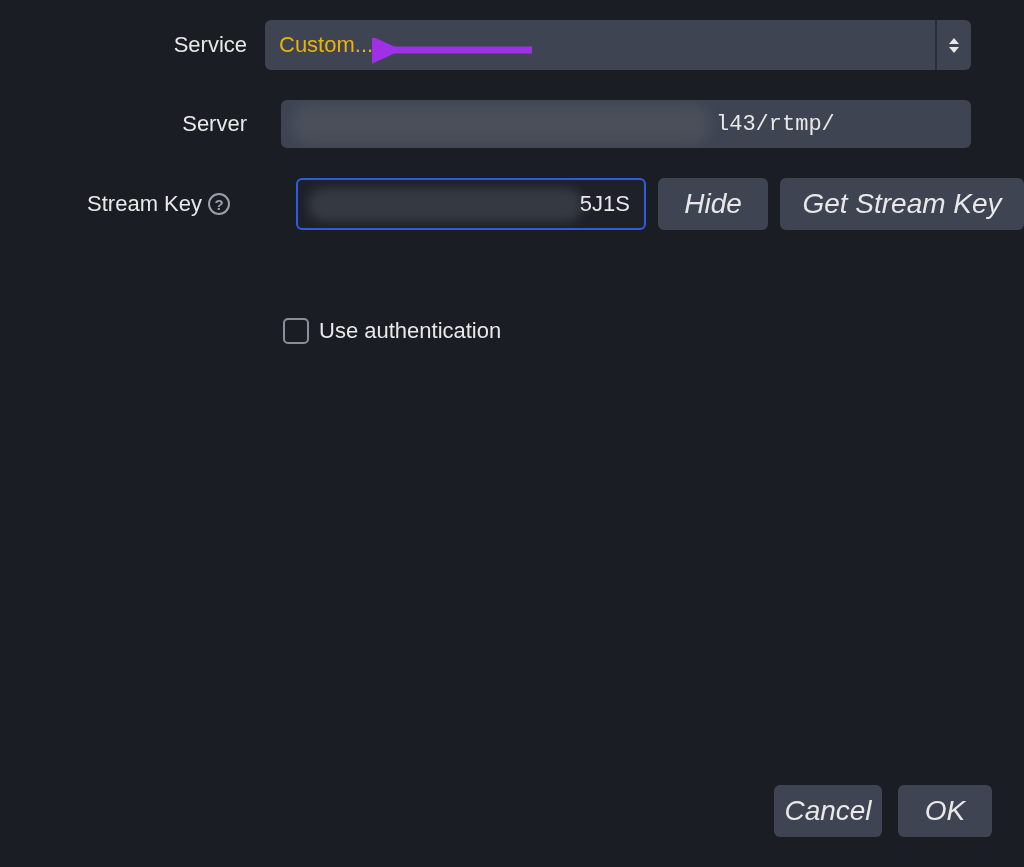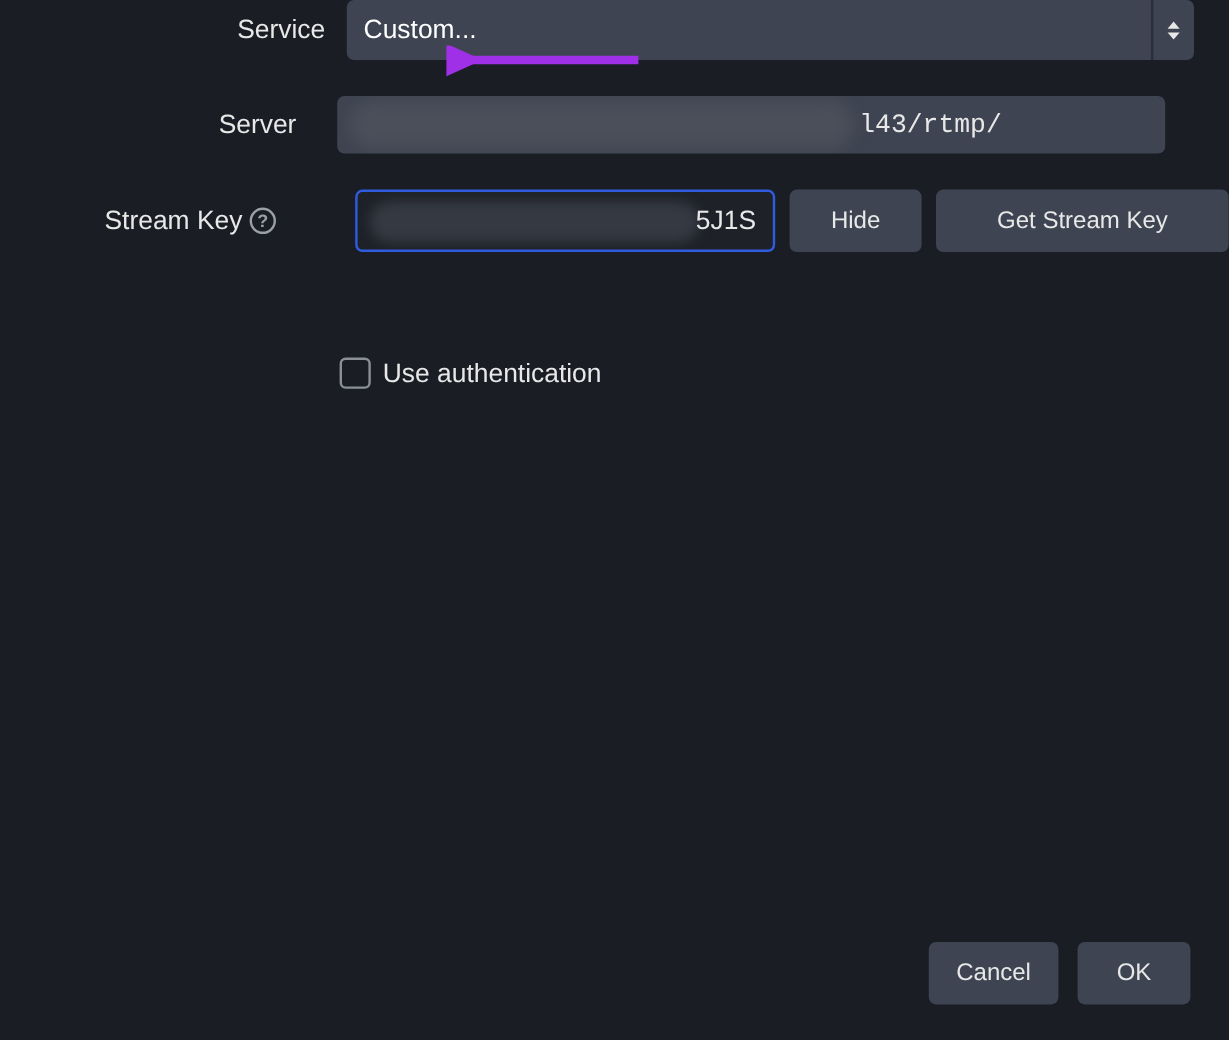--- a/index.html
+++ b/index.html
@@ -26,40 +26,40 @@
       text-align: right;
       padding-right: 18px;
       font-size: 22px;
       color: #e8e8e8;
       display: flex;
       justify-content: flex-end;
       align-items: center;
       gap: 6px;
     }
     .row-service {
-      padding-left: 24px;
+      margin-top: 20px;
     }
     .row-server {
     }
     .row-key {
       margin-top: 14px;
       gap: 32px;
     }
     .dropdown-wrapper {
       width: 706px;
       height: 50px;
       display: flex;
     }
     .dropdown {
       flex: 1;
       background: #3e4451;
       border: none;
       border-right: 2px solid #2b2f38;
       border-radius: 6px 0 0 6px;
-      color: #ffffff;
+      color: #eab308;
       font-size: 22px;
       padding: 0 14px;
       display: flex;
       align-items: center;
       position: relative;
     }
     .dropdown-arrows {
       width: 34px;
       background: #3e4451;
       border-radius: 0 6px 6px 0;
@@ -154,27 +154,28 @@
       height: 34px;
       border-radius: 18px;
       background: #353942;
       filter: blur(5px);
     }
     .btn {
       background: #3e4451;
       border: none;
       border-radius: 6px;
       color: #e8e8e8;
-      font-size: 20px;
+      font-size: 28px;
       padding: 12px 12px;
       cursor: pointer;
       height: 52px;
       display: flex;
       align-items: center;
       justify-content: center;
+      font-style: italic;
     }
     .btn-hide {
       width: 110px;
     }
     .btn-stream {
       width: 244px;
     }
     .auth-row {
       margin-top: 88px;
       margin-left: 283px;

